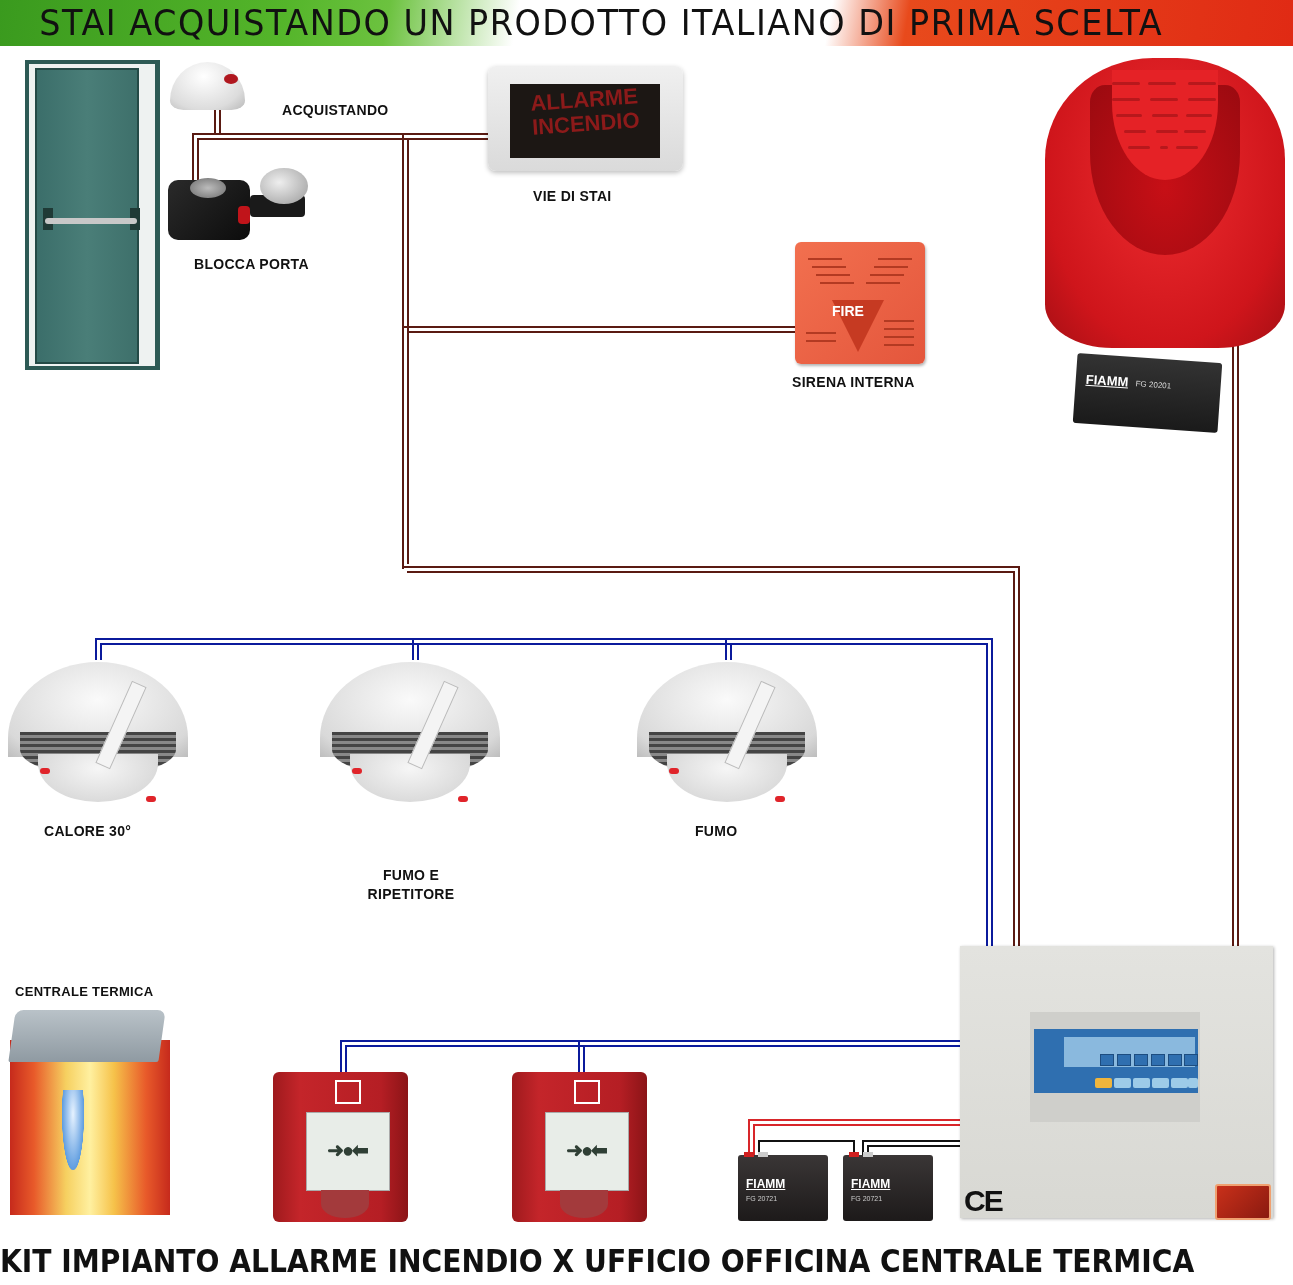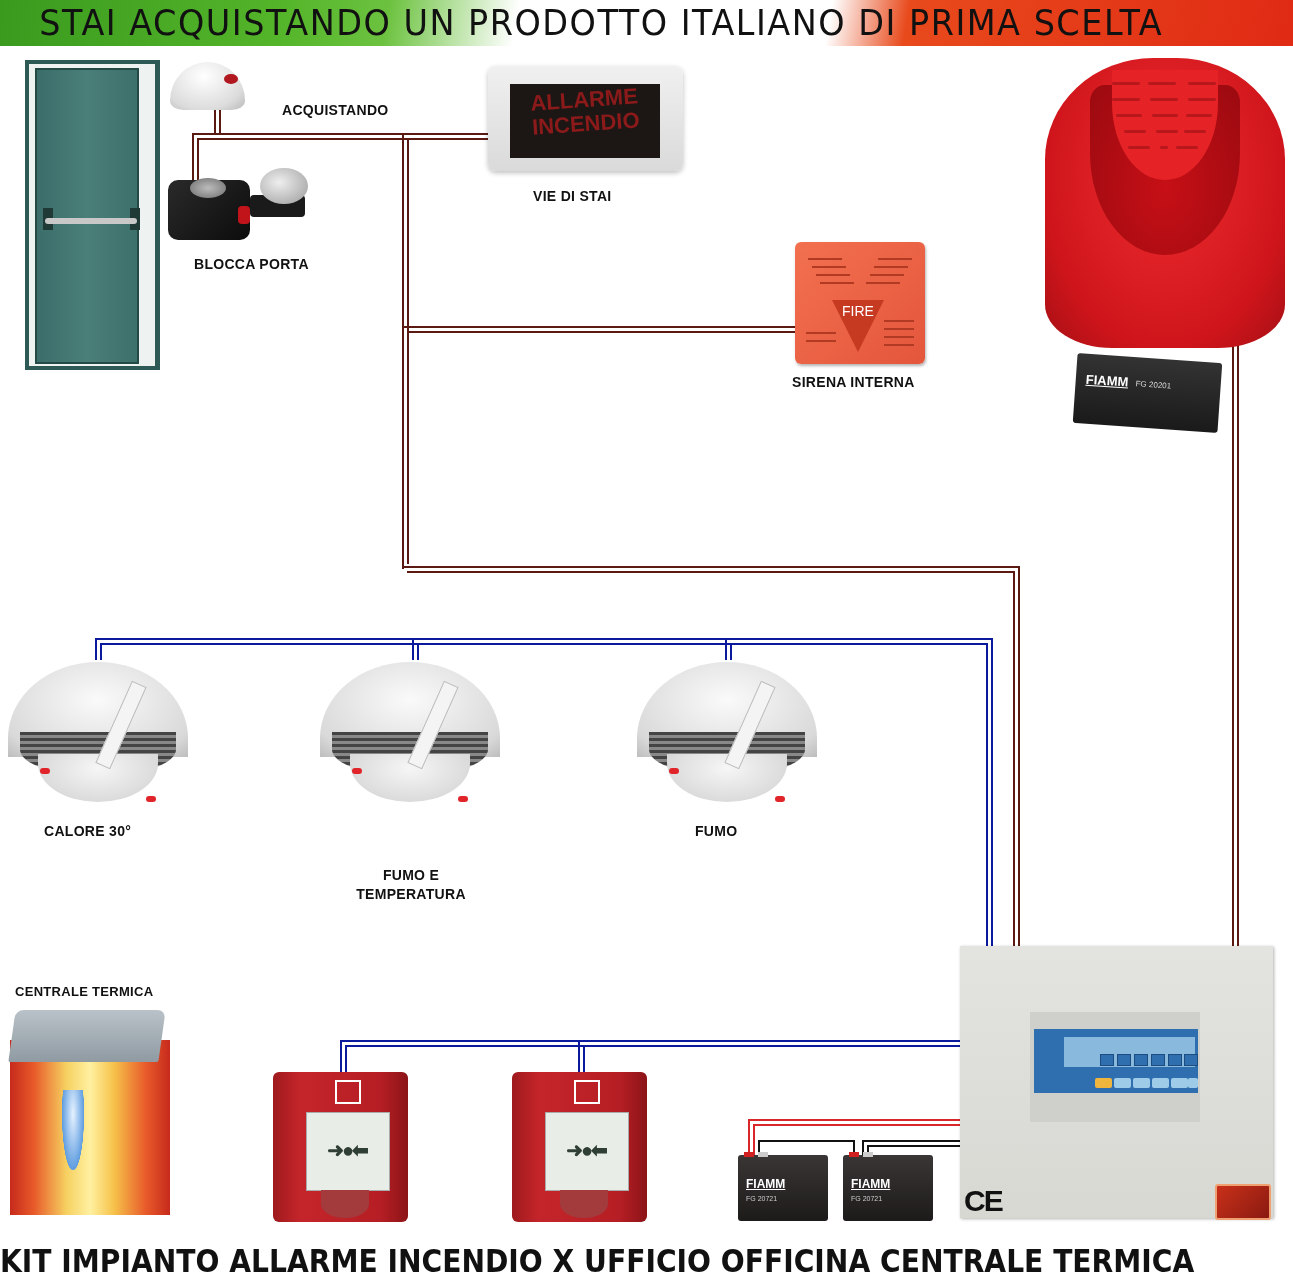--- a/index.html
+++ b/index.html
@@ -29,21 +29,21 @@
   .blocca-btn{left:238px;top:206px;width:12px;height:18px;background:#c0141a;border-radius:4px;}
   .blocca2{left:260px;top:168px;width:48px;height:36px;border-radius:50%;background:radial-gradient(ellipse at 40% 40%,#eee,#9a9a9a);}
   .blocca2-base{left:250px;top:195px;width:55px;height:22px;background:#1a1a1a;border-radius:4px;}
   
   .vie-box{left:488px;top:66px;width:195px;height:105px;background:linear-gradient(#f0f0f0,#dadada);border-radius:8px;box-shadow:0 2px 5px rgba(0,0,0,.25);}
   .vie-screen{left:510px;top:84px;width:150px;height:74px;background:#1c1714;}
   .vie-text{left:510px;top:88px;width:150px;text-align:center;color:#8c1a1a;font-weight:bold;font-size:22px;line-height:24px;transform:rotate(-4deg);}
   
   .sirena-int{left:795px;top:242px;width:130px;height:122px;background:linear-gradient(135deg,#f2704f,#e4563c);border-radius:6px;box-shadow:1px 2px 3px rgba(0,0,0,.3);}
   .fire-tri{left:832px;top:300px;width:0;height:0;border-left:26px solid transparent;border-right:26px solid transparent;border-top:52px solid #c63a22;}
-  .fire-text{left:832px;top:303px;width:52px;text-align:center;color:#fff;font-weight:normal;font-size:14px;}
+  .fire-text{left:832px;top:303px;width:52px;text-align:left;color:#fff;font-weight:bold;font-size:14px;}
   .grille{position:absolute;height:2px;background:#b33a22;}
   
   .ext-siren{left:1045px;top:58px;width:240px;height:290px;background:radial-gradient(ellipse at 50% 40%,#ee2d30,#cf151b 70%,#a50f14);border-radius:45% 45% 28% 28%/35% 35% 15% 15%;}
   .ext-siren-lens{left:1090px;top:85px;width:150px;height:170px;background:radial-gradient(ellipse at 50% 60%,#c70f16,#9a0a10);border-radius:10% 10% 50% 50%/10% 10% 60% 60%;}
   .ext-siren-top{left:1112px;top:70px;width:106px;height:110px;background:#e52226;border-radius:0 0 50% 50%/0 0 70% 70%;}
   .slot{position:absolute;height:3px;background:#b8181c;border-radius:2px;}
   .battery-sm{left:1075px;top:358px;width:145px;height:70px;background:linear-gradient(#333,#1a1a1a);border-radius:3px;transform:rotate(4deg);}
   .fiamm{color:#fff;font-weight:bold;font-size:13px;text-decoration:underline;}
   
   .detector{position:absolute;width:180px;height:150px;}
@@ -234,21 +234,21 @@
 <div class="detector" style="left:320px;top:662px;">
   <div class="det-top"></div>
   <div class="det-mid"></div>
   <div class="det-bot"></div>
   <div class="det-fin"></div>
   <div class="det-led" style="left:32px;top:106px;"></div>
   <div class="det-led" style="left:138px;top:134px;"></div>
 </div>
 <div class="abs label" style="left:345px;top:823px;width:132px;line-height:19px;margin-top:43px;">
   <div>FUMO E</div>
-  <div>TEMPERATURA</div>
+  <div>RIPETITORE</div>
 </div>
 
 <div class="detector" style="left:637px;top:662px;">
   <div class="det-top"></div>
   <div class="det-mid"></div>
   <div class="det-bot"></div>
   <div class="det-fin"></div>
   <div class="det-led" style="left:32px;top:106px;"></div>
   <div class="det-led" style="left:138px;top:134px;"></div>
 </div>

